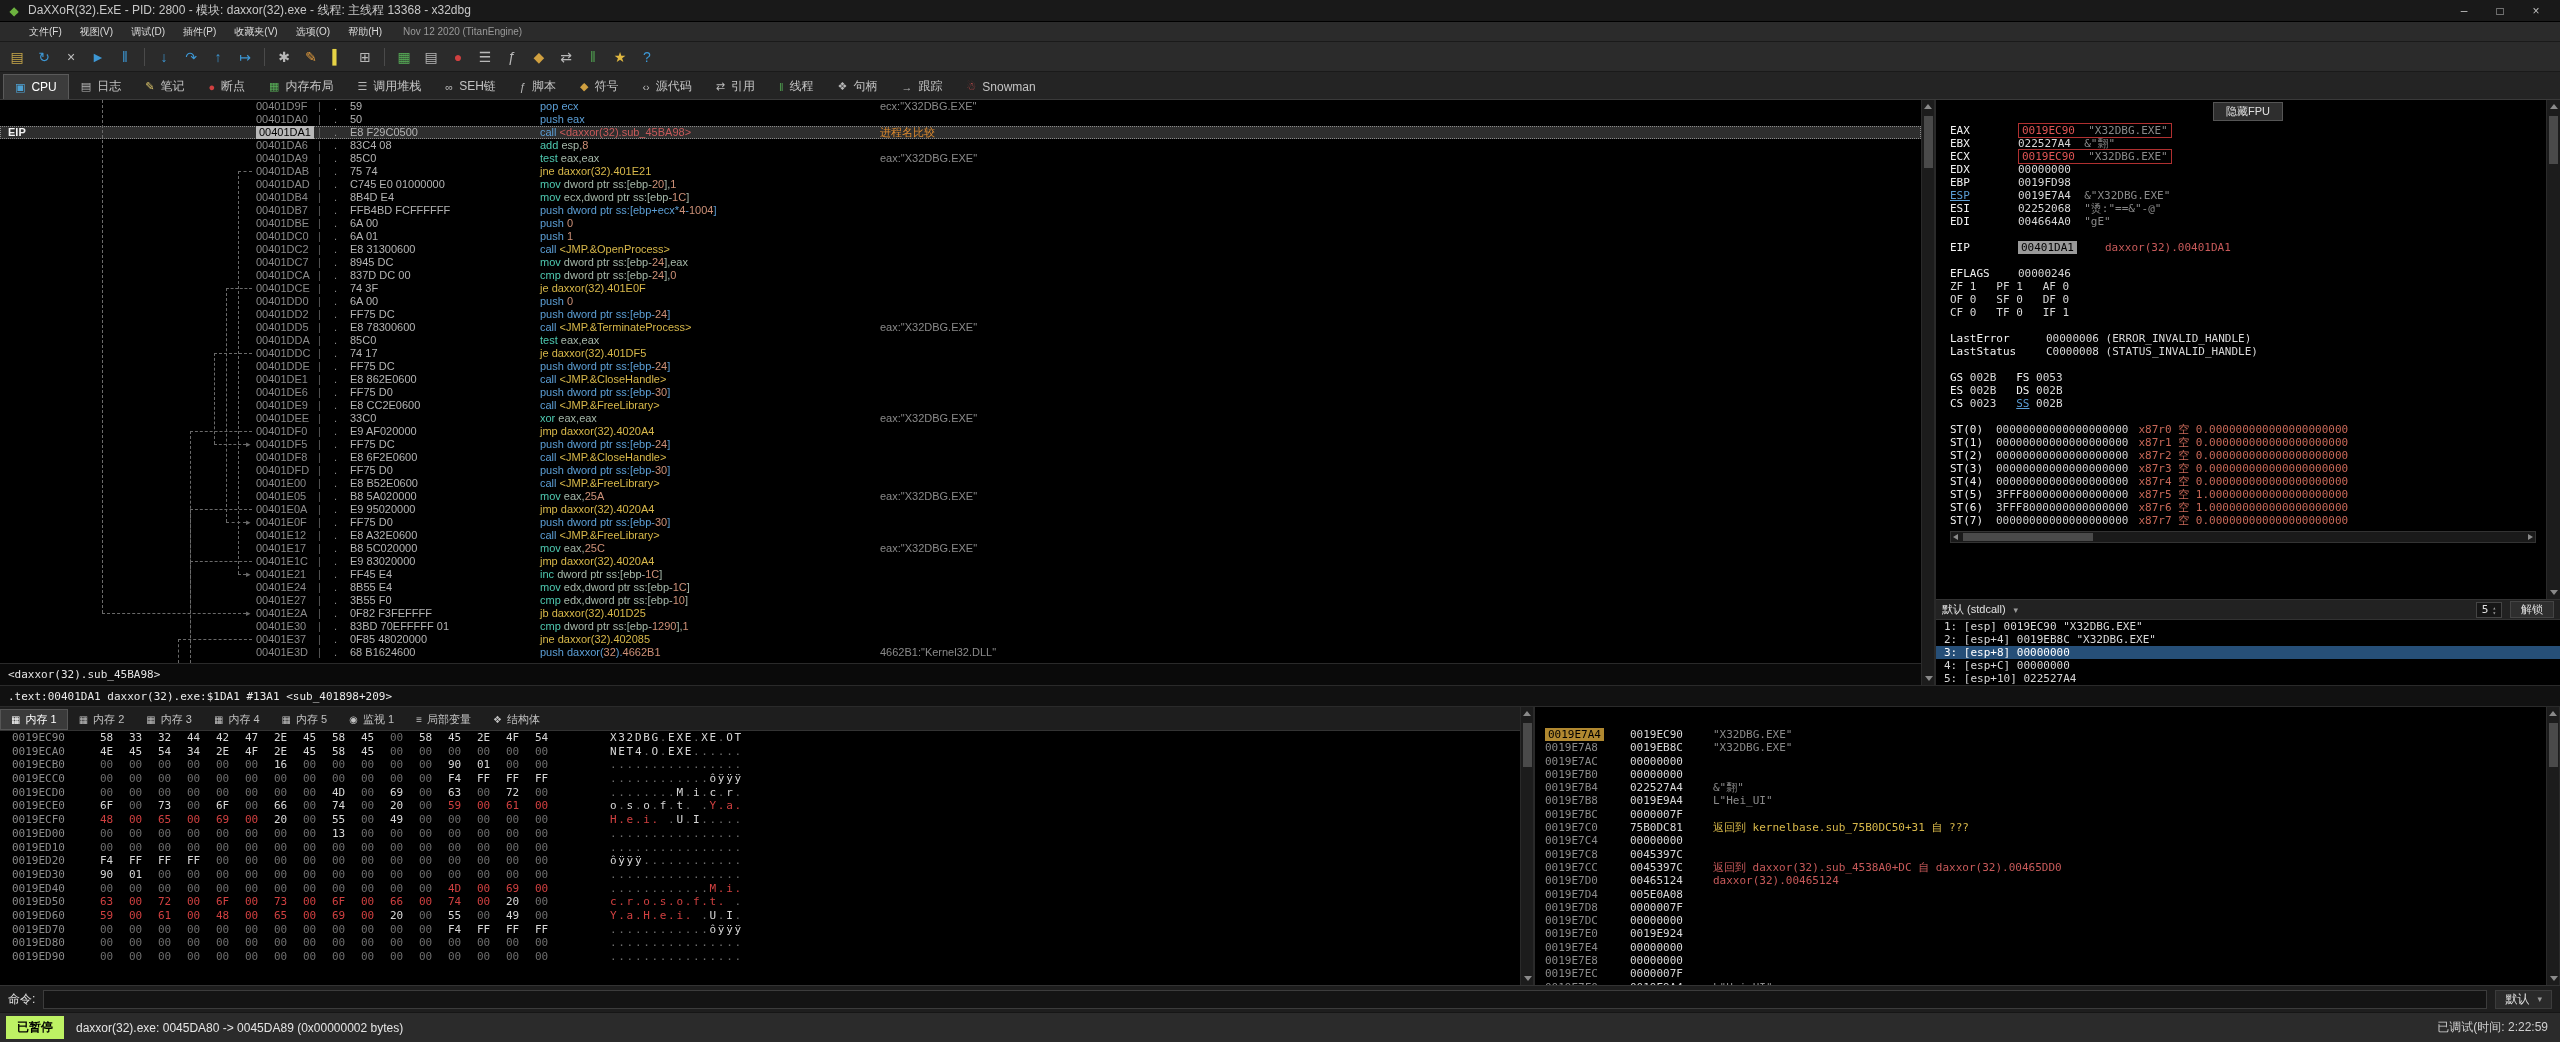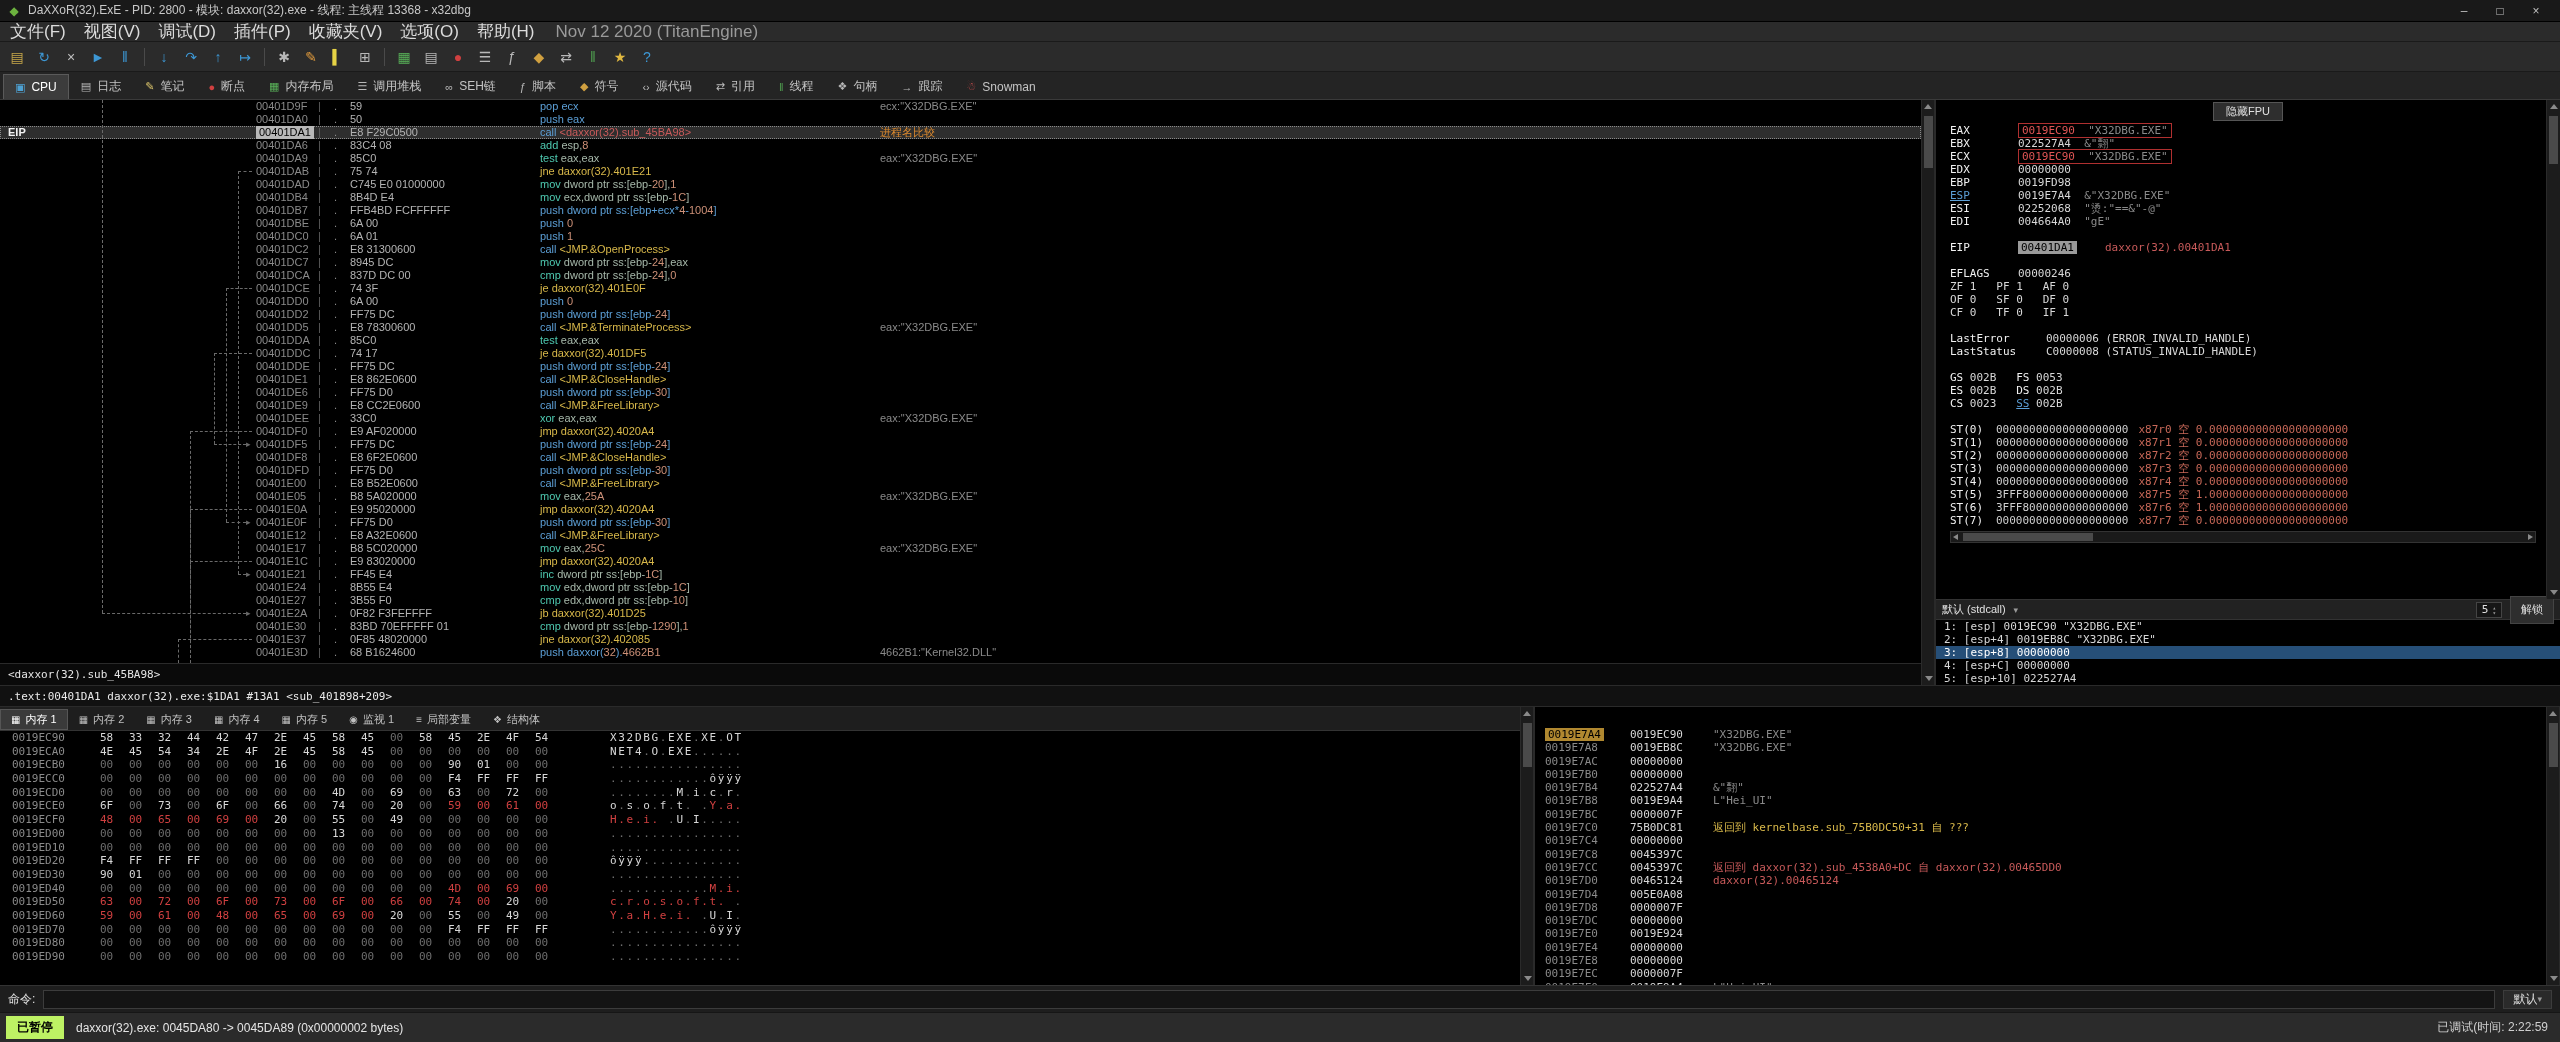--- a/index.html
+++ b/index.html
@@ -7,22 +7,22 @@
     font-family:"Liberation Sans","DejaVu Sans",sans-serif;color:#d0d0d0}
 
   
   .titlebar{height:22px;background:#191919;display:flex;align-items:center;padding:0 6px;
     font-size:12px;color:#c8c8c8;border-bottom:1px solid #000}
   .appicon{width:16px;text-align:center;margin-right:6px;color:#6db33f;font-size:12px}
   .wincontrols{margin-left:auto;display:flex}
   .wincontrols .wc{width:36px;height:22px;display:flex;align-items:center;justify-content:center;color:#bfbfbf;font-size:12px}
 
   
-  .menubar{height:20px;background:#2b2b2b;display:flex;align-items:center;font-size:17px;
-    color:#dcdcdc;padding-left:1px;border-bottom:1px solid #1a1a1a}
+  .menubar{height:20px;background:#2b2b2b;display:flex;align-items:center;font-size:10px;
+    color:#dcdcdc;padding-left:20px;border-bottom:1px solid #1a1a1a}
   .mitem{padding:0 9px;height:100%;display:flex;align-items:center}
   .buildinfo{color:#9a9a9a;margin-left:12px}
 
   
   .toolbar{height:30px;background:#2b2b2b;display:flex;align-items:center;padding-left:4px;
     border-bottom:1px solid #1a1a1a;gap:1px}
   .tbtn{width:26px;height:24px;display:flex;align-items:center;justify-content:center;font-size:14px}
   .tsep{width:1px;height:18px;background:#4a4a4a;margin:0 5px}
 
   
@@ -100,21 +100,21 @@
   .htri.left{left:2px;border-top:3px solid transparent;border-bottom:3px solid transparent;border-right:5px solid #8a8a8a}
   .htri.right{right:2px;border-top:3px solid transparent;border-bottom:3px solid transparent;border-left:5px solid #8a8a8a}
 
   
   .args{flex:1;border-top:1px solid #333;display:flex;flex-direction:column;background:#000}
   .args-head{height:20px;display:flex;align-items:center;font-size:11px;padding:0 6px;gap:8px;
     background:#222;border-bottom:1px solid #333;color:#e0e0e0}
   .caret{color:#9a9a9a;font-size:9px}
   .spin{margin-left:auto;display:flex;align-items:center;gap:4px;border:1px solid #444;background:#161616;padding:0 5px;height:16px;font-family:"DejaVu Sans Mono",monospace}
   .spin .arrows{display:flex;flex-direction:column;font-size:6px;line-height:5px;color:#9a9a9a}
-  .unlock{border:1px solid #444;background:#2e2e2e;height:28px;padding:0 10px;display:flex;align-items:center;color:#e0e0e0}
+  .unlock{border:1px solid #444;background:#2e2e2e;height:17px;padding:0 10px;display:flex;align-items:center;color:#e0e0e0}
   .arow{height:13px;line-height:13px;font-family:"DejaVu Sans Mono",monospace;font-size:11px;
     padding-left:8px;white-space:pre;color:#d8d8d8}
   .arow.sel{background:#264f78;color:#fff}
 
   
   .statusline{height:22px;background:#111;border-top:1px solid #2a2a2a;border-bottom:1px solid #2a2a2a;
     font-family:"DejaVu Sans Mono",monospace;font-size:11px;color:#eaeaea;padding:4px 8px 0}
 
   
   .bottom{display:flex;height:278px;background:#000}
@@ -146,21 +146,21 @@
   .sval{position:absolute;left:95px;color:#d8d8d8}
   .scmt{position:absolute;left:178px;color:#8a8a8a}
   .scmt.ret-k{color:#d8b84a}
   .scmt.ret-d{color:#c85a5a}
 
   
   .cmdbar{height:27px;display:flex;align-items:center;background:#1e1e1e;border-top:1px solid #333;
     padding:0 8px;gap:8px;font-size:12px;color:#e0e0e0}
   .cmdinput{flex:1;height:19px;background:#141414;border:1px solid #3c3c3c;color:#e0e0e0;
     font-family:"DejaVu Sans Mono",monospace;font-size:11px;padding:0 4px;outline:none}
-  .profile{display:flex;align-items:center;border:1px solid #3c3c3c;background:#2a2a2a;
+  .profile{display:flex;align-items:center;gap:8px;border:1px solid #3c3c3c;background:#2a2a2a;
     height:19px;padding:0 9px;color:#e0e0e0}
   .statusbar{height:30px;display:flex;align-items:center;background:#2b2b2b;border-top:1px solid #161616;
     font-size:12px;gap:12px;padding-left:6px}
   .badge{background:#bef264;color:#000;padding:3px 11px;font-weight:bold}
   .smsg{color:#e4e4e4}
   .sright{margin-left:auto;padding-right:12px;color:#cfcfcf}
 </style>
 </head>
 <body>
 

